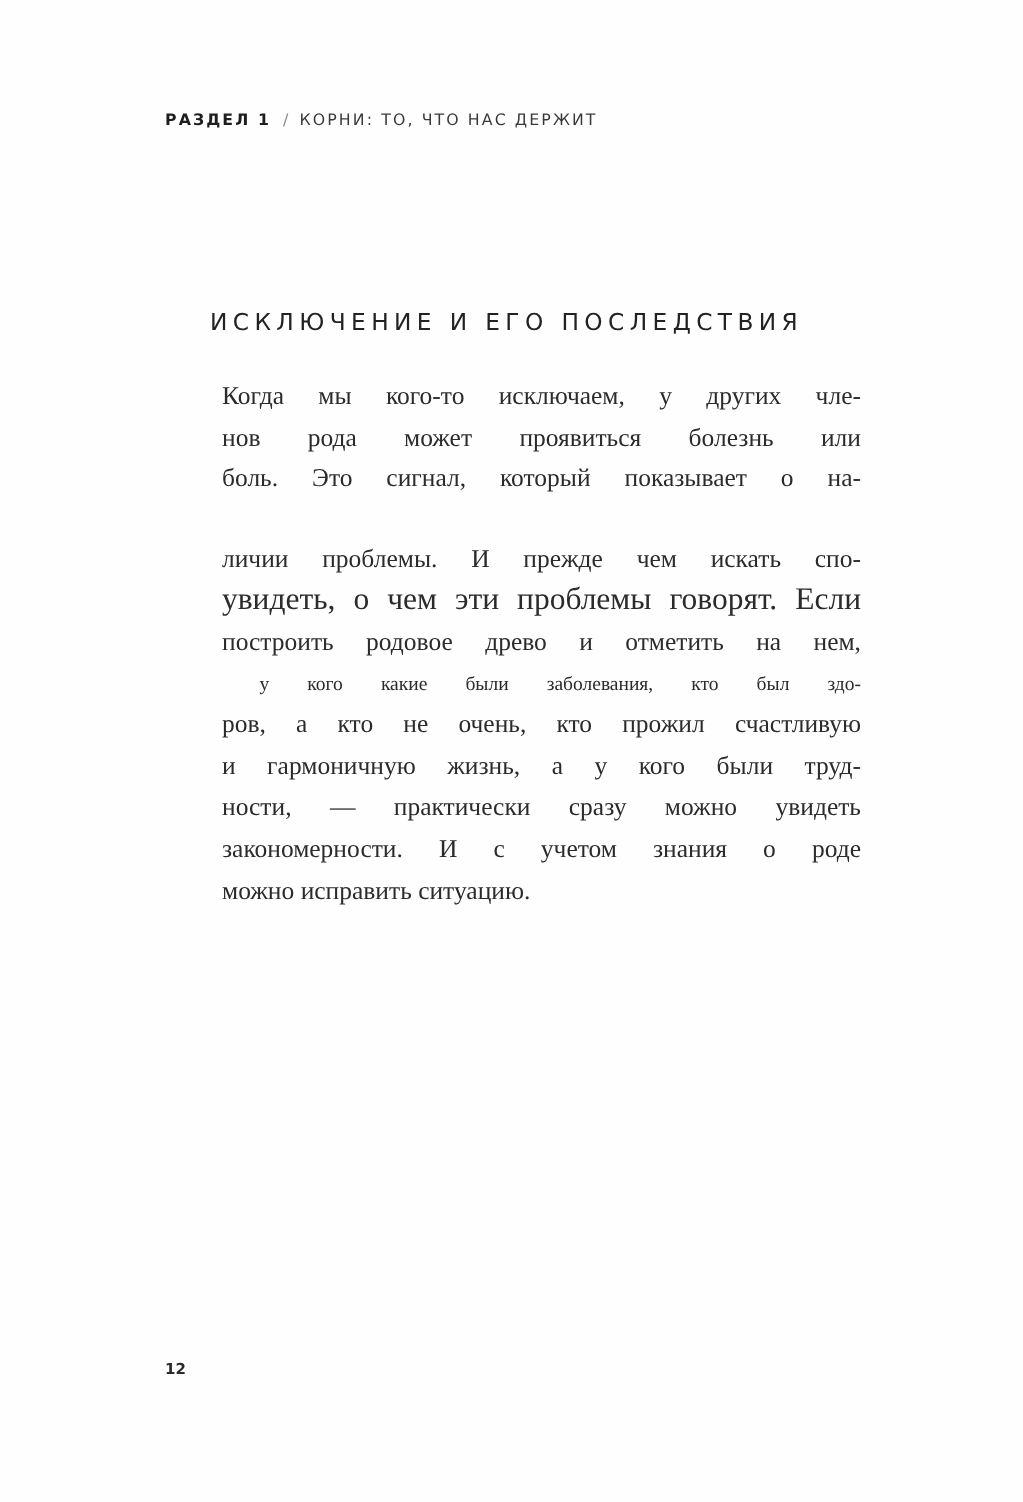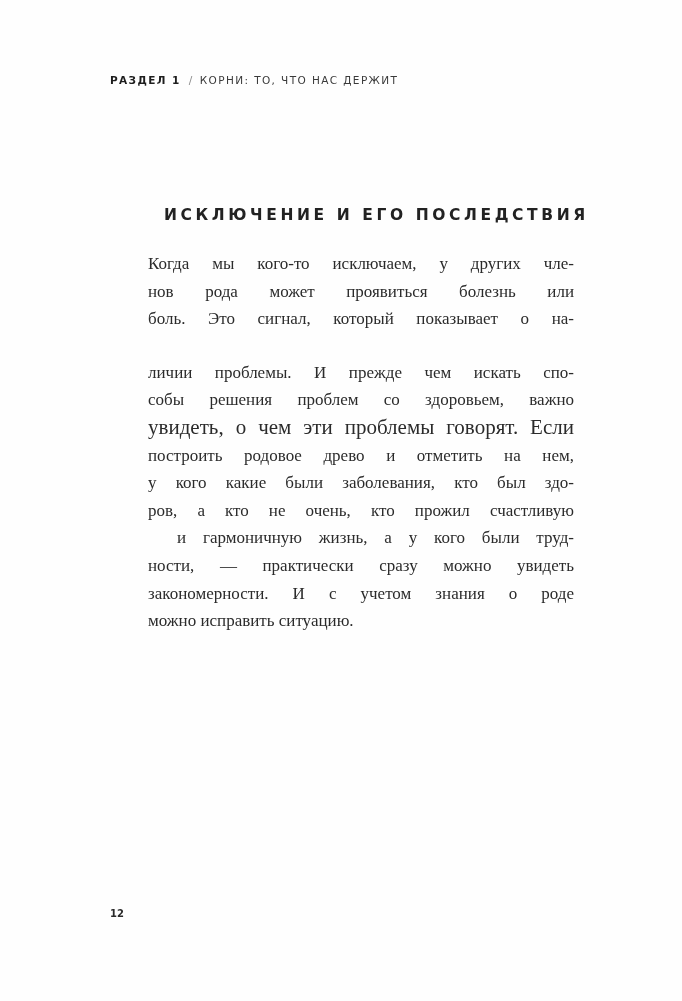--- a/index.html
+++ b/index.html
@@ -39,26 +39,25 @@
       color: #8a8a8a;
       margin: 0 6px 0 8px;
     }
     .running-header .chapter {
       color: #3a3a3a;
       font-weight: normal;
       text-align: center;
     }
     .heading {
       position: absolute;
-      left: 164px;
+      left: 140px;
       width: 424px;
       top: 203px;
-      text-align: center;
       font-size: 15.5px;
-      font-weight: bold;
+      font-weight: normal;
       letter-spacing: 3.6px;
       color: #222222;
       white-space: nowrap;
       line-height: 24px;
     }
     .body-text {
       position: absolute;
       left: 148px;
       top: 250px;
       width: 426px;
@@ -95,26 +94,25 @@
     <span class="section">РАЗДЕЛ 1</span><span class="slash">/</span><span class="chapter">КОРНИ: ТО, ЧТО НАС ДЕРЖИТ</span>
   </div>
 
   <div class="heading">ИСКЛЮЧЕНИЕ И ЕГО ПОСЛЕДСТВИЯ</div>
 
   <div class="body-text">
     <span class="body-line" style="white-space: normal; font-size: 17px;">Когда мы кого-то исключаем, у других чле-</span>
     <span class="body-line" style="white-space: normal; font-size: 17px;">нов рода может проявиться болезнь или</span>
     <span class="body-line" style="white-space: normal; font-size: 17px;">боль. Это сигнал, который показывает о на-</span>
     <span class="body-line" style="white-space: normal; font-size: 17px; margin-top: 26px;">личии проблемы. И прежде чем искать спо-</span>
-    <span class="body-line" style="white-space: normal; font-size: 17px;">собы решения проблем со здоровьем, важно</span>
     <span class="body-line" style="white-space: normal; font-size: 21px;">увидеть, о чем эти проблемы говорят. Если</span>
     <span class="body-line" style="white-space: normal; font-size: 17px;">построить родовое древо и отметить на нем,</span>
-    <span class="body-line" style="white-space: normal; font-size: 17px;">у кого какие были заболевания, кто был здо-</span>
+    <span class="body-line" style="white-space: normal; font-size: 13px; margin-left: 25px;">у кого какие были заболевания, кто был здо-</span>
     <span class="body-line" style="white-space: normal; font-size: 17px;">ров, а кто не очень, кто прожил счастливую</span>
-    <span class="body-line" style="white-space: normal; font-size: 17px; margin-left: 29px;">и гармоничную жизнь, а у кого были труд-</span>
+    <span class="body-line" style="white-space: normal; font-size: 17px;">и гармоничную жизнь, а у кого были труд-</span>
     <span class="body-line" style="white-space: normal; font-size: 17px;">ности, — практически сразу можно увидеть</span>
     <span class="body-line" style="white-space: normal; font-size: 17px;">закономерности. И с учетом знания о роде</span>
     <span class="body-line last" style="white-space: normal; font-size: 17px;">можно исправить ситуацию.</span>
   </div>
 
   <div class="page-number">12</div>
 
 </div>
 
 </body></html>

